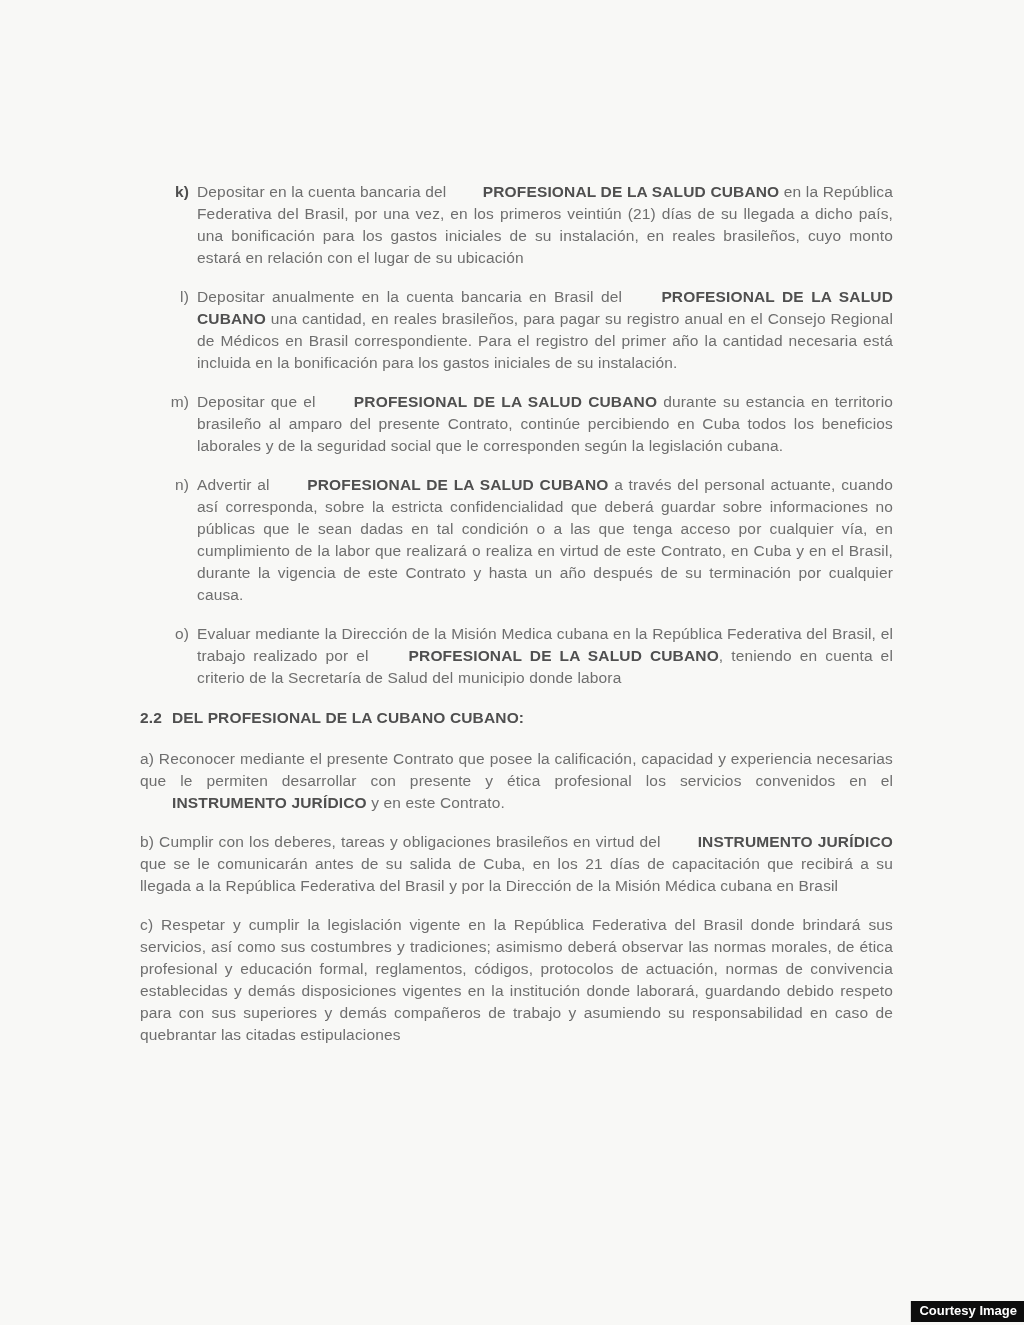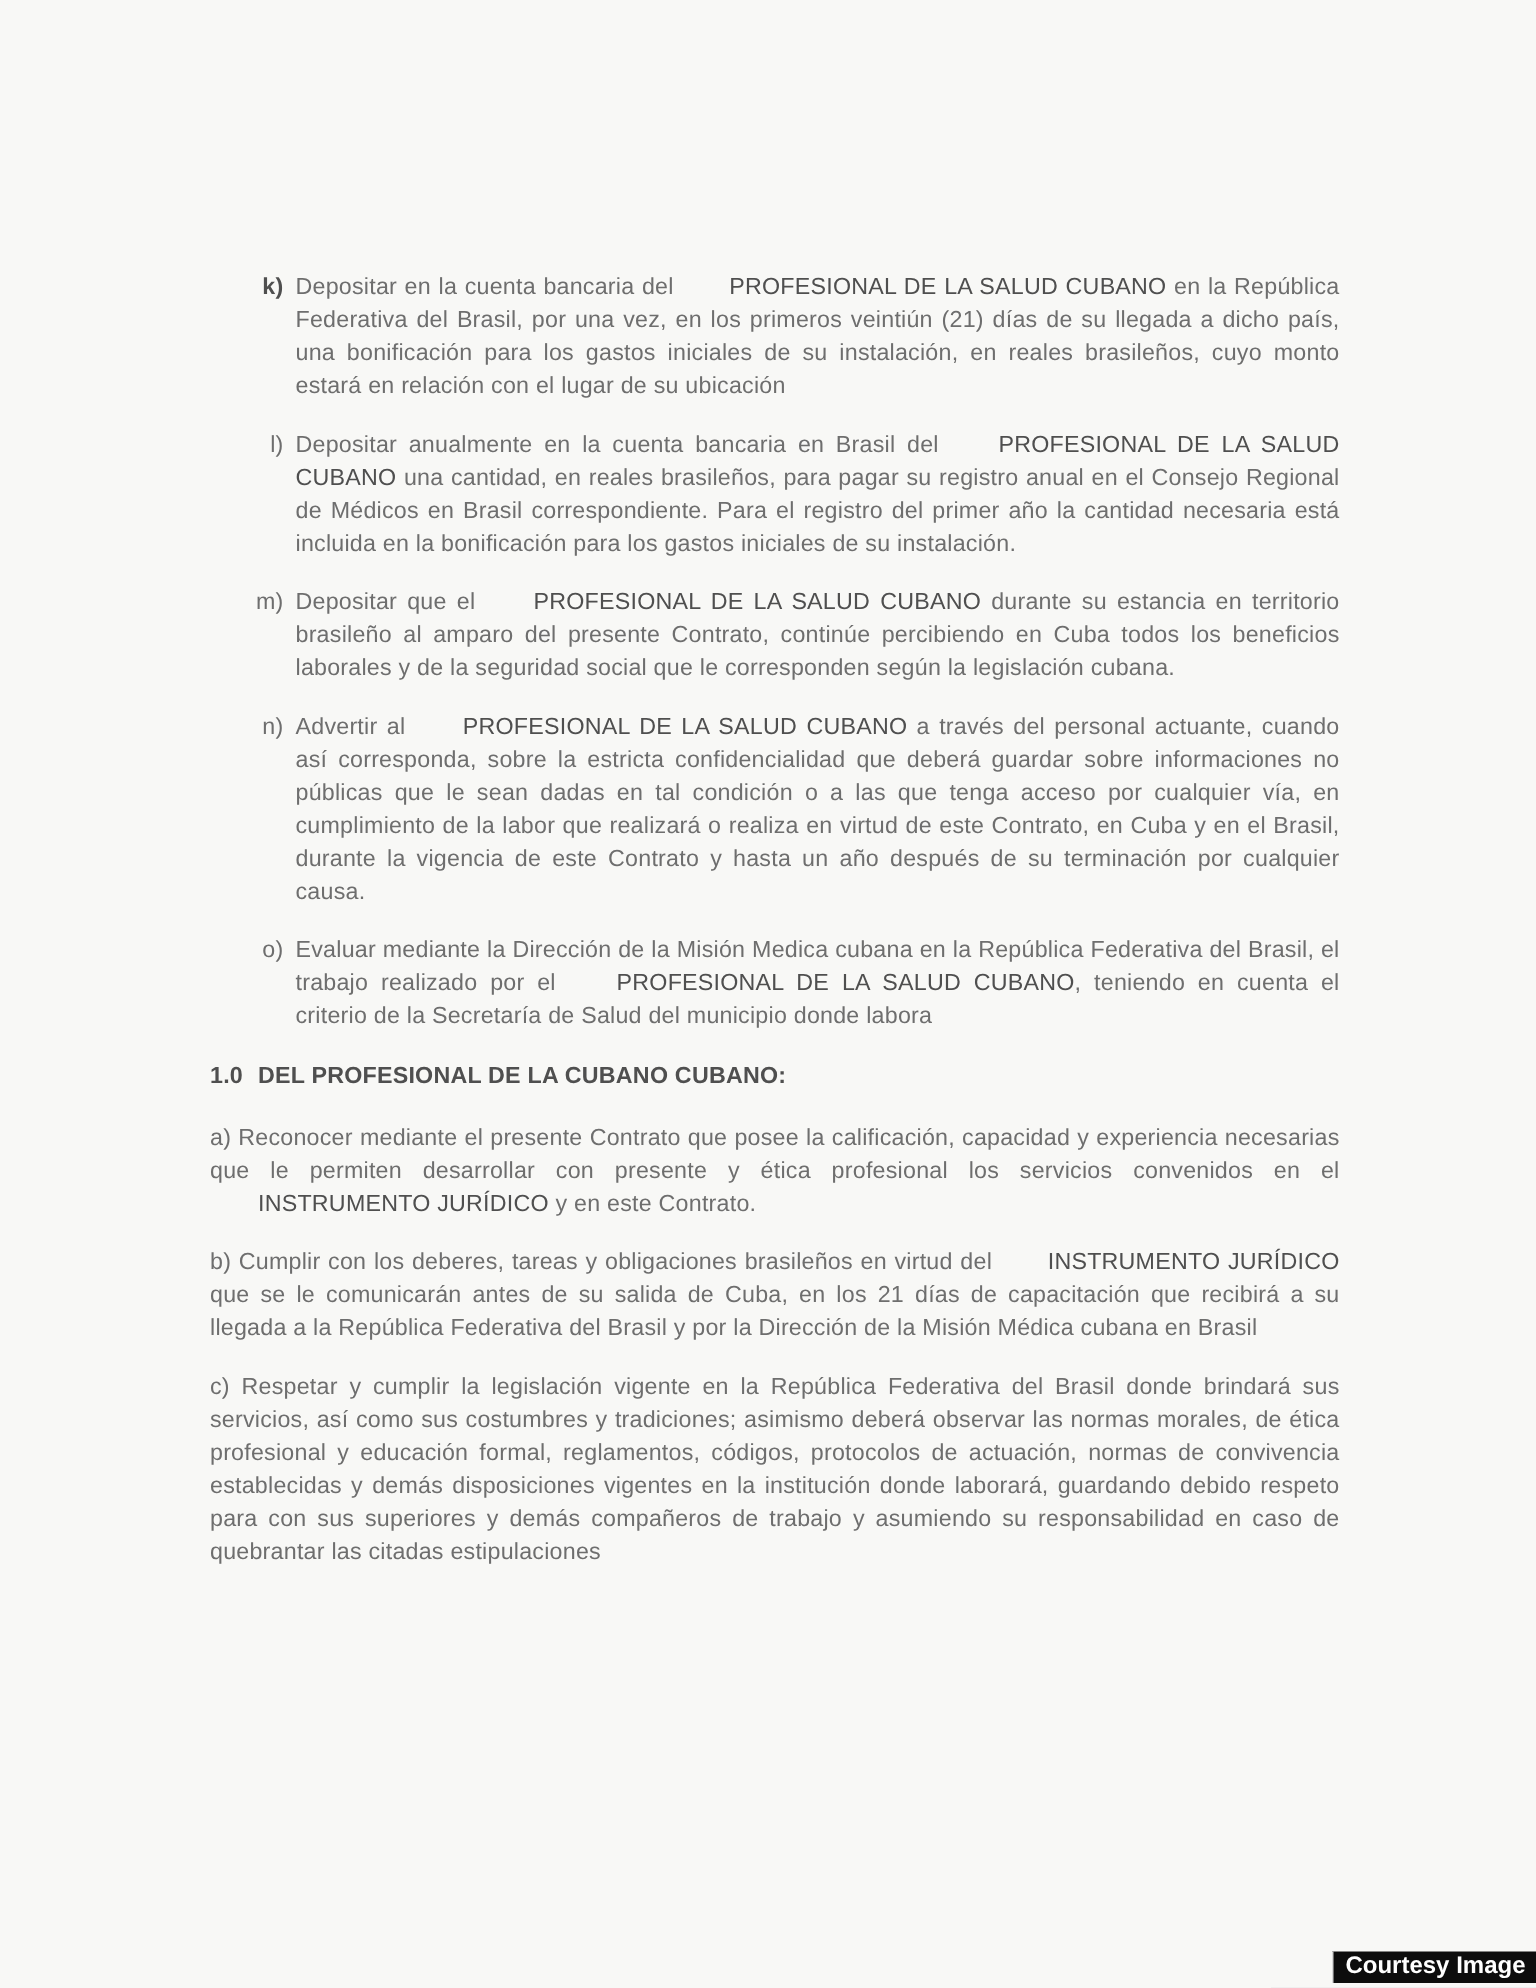--- a/index.html
+++ b/index.html
@@ -41,21 +41,21 @@
   .clause .marker.mb {
     font-weight: bold;
     color: var(--bold-color, #4f4f4f);
   }
   .clause .body {
     flex: 1 1 auto;
     text-align: justify;
     text-align-last: left;
   }
   .b {
-    font-weight: normal;
+    font-weight: bold;
     color: var(--bold-color, #4f4f4f);
     padding-left: 32px;
   }
   .heading {
     margin: 18px 0 19px 0;
     font-weight: bold;
     color: var(--bold-color, #4f4f4f);
   }
   .heading .hnum { margin-right: 10px; }
   .para {
@@ -65,21 +65,21 @@
   }
   .para:last-child { margin-bottom: 0; }
   .watermark {
     position: absolute;
     right: 0;
     bottom: 3px;
     background: var(--wm-bg, #0d0d0d);
     color: var(--wm-fg, #ffffff);
     font-family: "Liberation Sans", sans-serif;
     font-weight: bold;
-    font-size: 16px;
+    font-size: 13px;
     line-height: 12px;
     padding: 4px 7px 5px 8px;
     border-left: 1px solid #d8d8d8;
   }
 </style>
 </head>
 <body>
 
 <div class="page" style="--text-color: #6e6e6e; --bold-color: #4f4f4f; background: rgb(248, 248, 246);">
   <div class="content">
@@ -99,21 +99,21 @@
         <div class="clause">
           <span class="marker">n)</span>
           <div class="body"><span>Advertir al </span><span class="b">PROFESIONAL DE LA SALUD CUBANO</span><span> a través del personal actuante, cuando así corresponda, sobre la estricta confidencialidad que deberá guardar sobre informaciones no públicas que le sean dadas en tal condición o a las que tenga acceso por cualquier vía, en cumplimiento de la labor que realizará o realiza en virtud de este Contrato, en Cuba y en el Brasil, durante la vigencia de este Contrato y hasta un año después de su terminación por cualquier causa.</span></div>
         </div>
         <div class="clause">
           <span class="marker">o)</span>
           <div class="body"><span>Evaluar mediante la Dirección de la Misión Medica cubana en la República Federativa del Brasil, el trabajo realizado por el </span><span class="b">PROFESIONAL DE LA SALUD CUBANO</span><span>, teniendo en cuenta el criterio de la Secretaría de Salud del municipio donde labora</span></div>
         </div>
       </div>
     <div class="heading">
-      <span class="hnum">1.0</span><span>DEL PROFESIONAL DE LA CUBANO CUBANO:</span>
+      <span class="hnum">2.2</span><span>DEL PROFESIONAL DE LA CUBANO CUBANO:</span>
     </div>
     <div>
         <p class="para"><span>a) Reconocer mediante el presente Contrato que posee la calificación, capacidad y experiencia necesarias que le permiten desarrollar con presente y ética profesional los servicios convenidos en el </span><span class="b">INSTRUMENTO JURÍDICO</span><span> y en este Contrato.</span></p>
         <p class="para"><span>b) Cumplir con los deberes, tareas y obligaciones brasileños en virtud del </span><span class="b">INSTRUMENTO JURÍDICO</span><span> que se le comunicarán antes de su salida de Cuba, en los 21 días de capacitación que recibirá a su llegada a la República Federativa del Brasil y por la Dirección de la Misión Médica cubana en Brasil</span></p>
         <p class="para"><span>c) Respetar y cumplir la legislación vigente en la República Federativa del Brasil donde brindará sus servicios, así como sus costumbres y tradiciones; asimismo deberá observar las normas morales, de ética profesional y educación formal, reglamentos, códigos, protocolos de actuación, normas de convivencia establecidas y demás disposiciones vigentes en la institución donde laborará, guardando debido respeto para con sus superiores y demás compañeros de trabajo y asumiendo su responsabilidad en caso de quebrantar las citadas estipulaciones</span></p>
       </div>
   </div>
   <div class="watermark" style="--wm-bg: #0d0d0d; --wm-fg: #ffffff;">Courtesy Image</div>
 </div>
 

